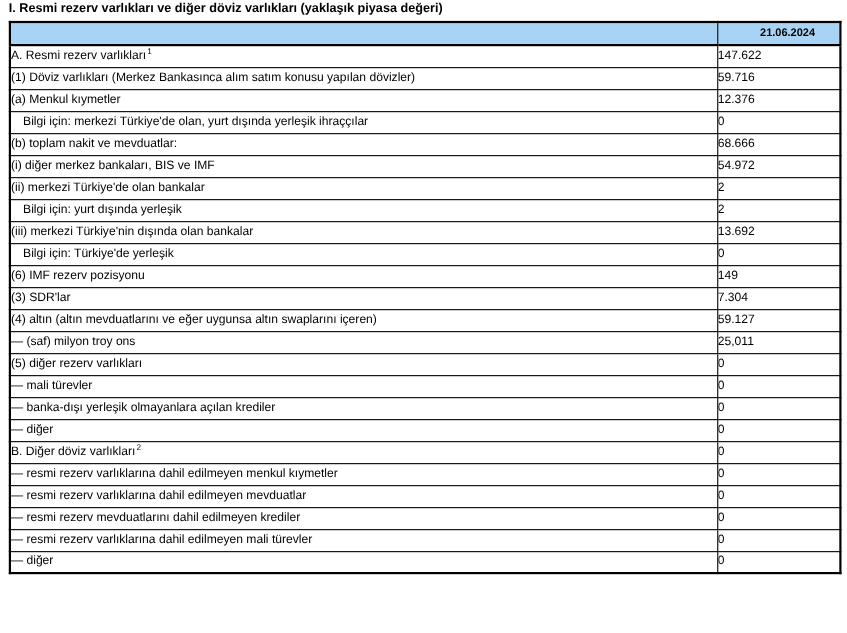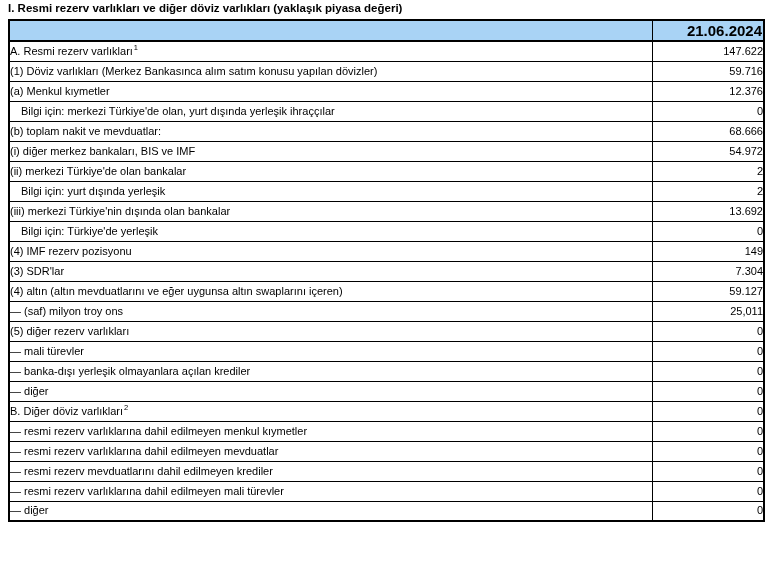--- a/index.html
+++ b/index.html
@@ -40,35 +40,35 @@
   
   table.reserves { border: 2px solid #000; }
   
   tr.header-row th {
     height: 21px;
     border-bottom: 2px solid #000;
   }
   tr.header-row th.value {
     font-weight: bold;
     text-align: right;
-    padding-right: 1px;
-    font-size: 15px;
+    padding-right: 22px;
+    font-size: 10px;
   }
   
   tbody tr { height: 20px; }
   td.label {
     text-align: left;
     padding-left: 5px;
     padding-right: 3px;
     margin-left: 33px;
   }
   td.label.indent { padding-left: 11px; }
   td.value, th.value { border-left: 2px solid #000; }
   td.value {
-    text-align: right;
+    text-align: left;
     padding-right: 5px;
   }
   tr.italic td { }
   sup.fnote {
     font-size: 7.5px;
     vertical-align: super;
     line-height: 0;
     margin-left: 1px;
   }
 </style>
@@ -125,21 +125,21 @@
         </tr>
         <tr>
           <td class="label"><span>(iii) merkezi Türkiye'nin dışında olan bankalar</span></td>
           <td class="value">13.692</td>
         </tr>
         <tr>
           <td class="label indent"><span>Bilgi için: Türkiye'de yerleşik</span></td>
           <td class="value">0</td>
         </tr>
         <tr>
-          <td class="label"><span>(4) IMF rezerv pozisyonu</span></td>
+          <td class="label"><span>(6) IMF rezerv pozisyonu</span></td>
           <td class="value">149</td>
         </tr>
         <tr>
           <td class="label"><span>(3) SDR'lar</span></td>
           <td class="value">7.304</td>
         </tr>
         <tr>
           <td class="label"><span>(4) altın (altın mevduatlarını ve eğer uygunsa altın swaplarını içeren)</span></td>
           <td class="value">59.127</td>
         </tr>

